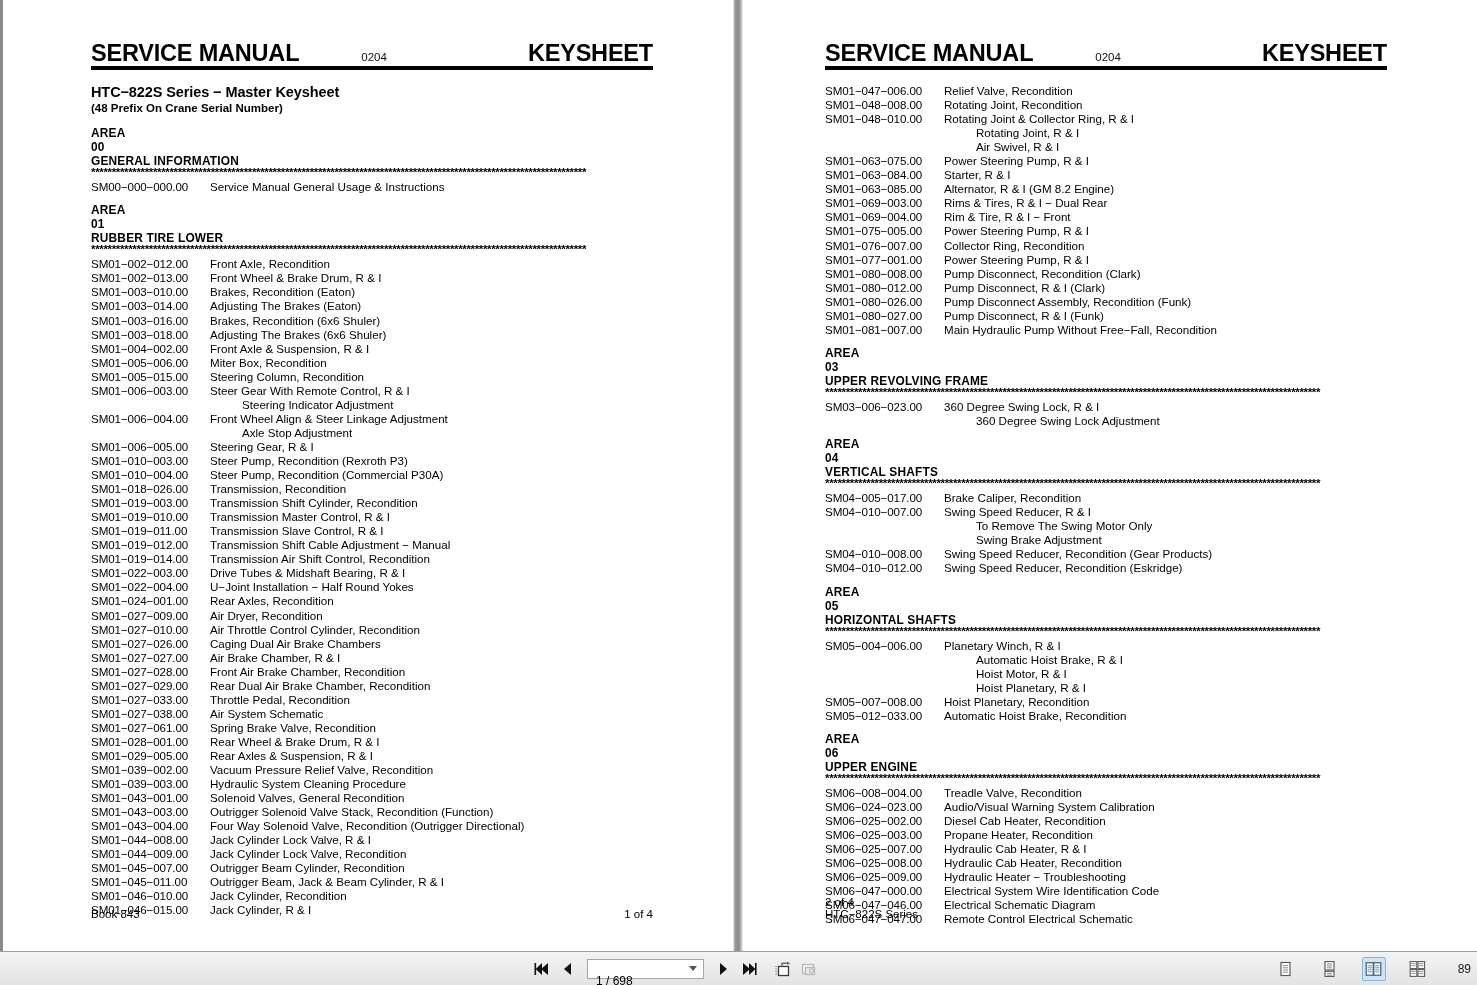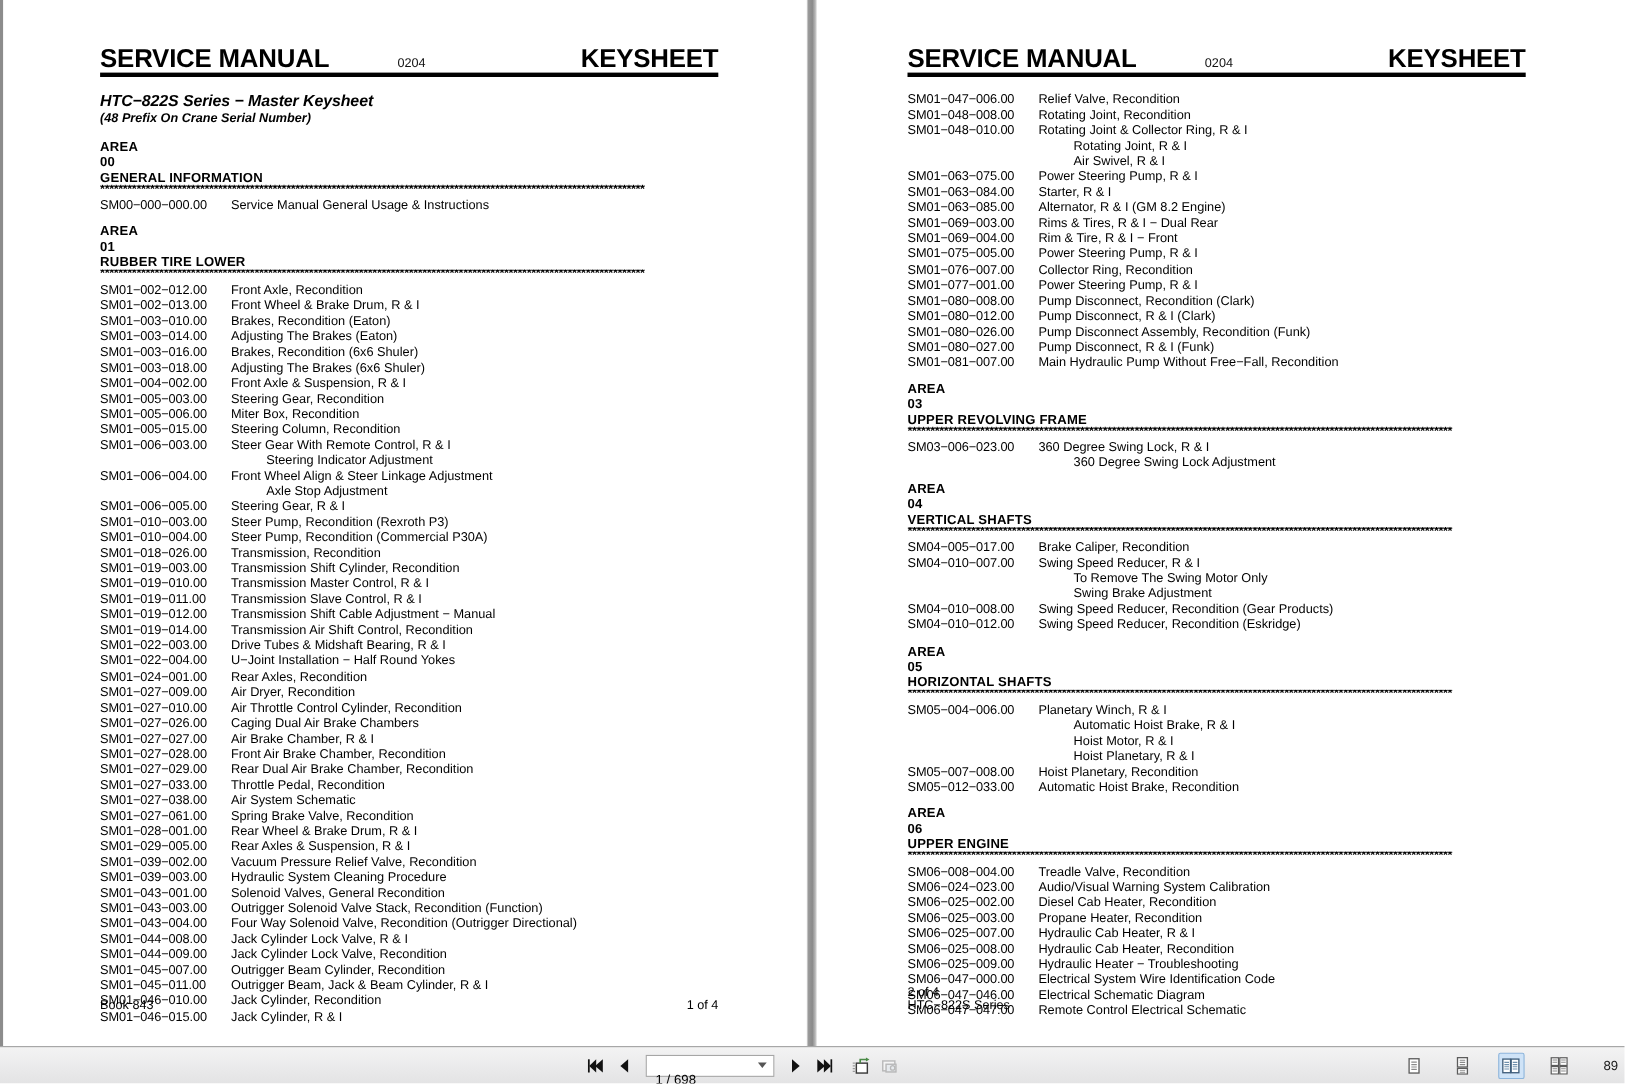--- a/index.html
+++ b/index.html
@@ -93,21 +93,21 @@
     position: absolute;
     height: 4px;
     background: #000;
   }
   .left-page .hdr-rule  { left: 88px; top: 66px; width: 562px; }
   .right-page .hdr-rule { left: 82px; top: 66px; width: 562px; }
 
   
   .subtitle-block {
     position: absolute;
-    left: 88px; top: 84px; font-style: italic;
+    left: 88px; top: 84px;
   }
   .subtitle-main {
     font-size: 14.5px;
     font-weight: bold;
     color: #000;
     letter-spacing: -0.1px;
   }
   .subtitle-sub {
     font-size: 11.5px;
     font-weight: bold;
@@ -316,24 +316,20 @@
             </div>
             <div class="entry">
               <span class="code">SM01−003−018.00</span>
               <span class="desc">Adjusting The Brakes (6x6 Shuler)</span>
             </div>
             <div class="entry">
               <span class="code">SM01−004−002.00</span>
               <span class="desc">Front Axle &amp; Suspension, R &amp; I</span>
             </div>
             <div class="entry">
-              <span class="code">SM01−005−003.00</span>
-              <span class="desc">Steering Gear, Recondition</span>
-            </div>
-            <div class="entry">
               <span class="code">SM01−005−006.00</span>
               <span class="desc">Miter Box, Recondition</span>
             </div>
             <div class="entry">
               <span class="code">SM01−005−015.00</span>
               <span class="desc">Steering Column, Recondition</span>
             </div>
             <div class="entry">
               <span class="code">SM01−006−003.00</span>
               <span class="desc">Steer Gear With Remote Control, R &amp; I</span>

